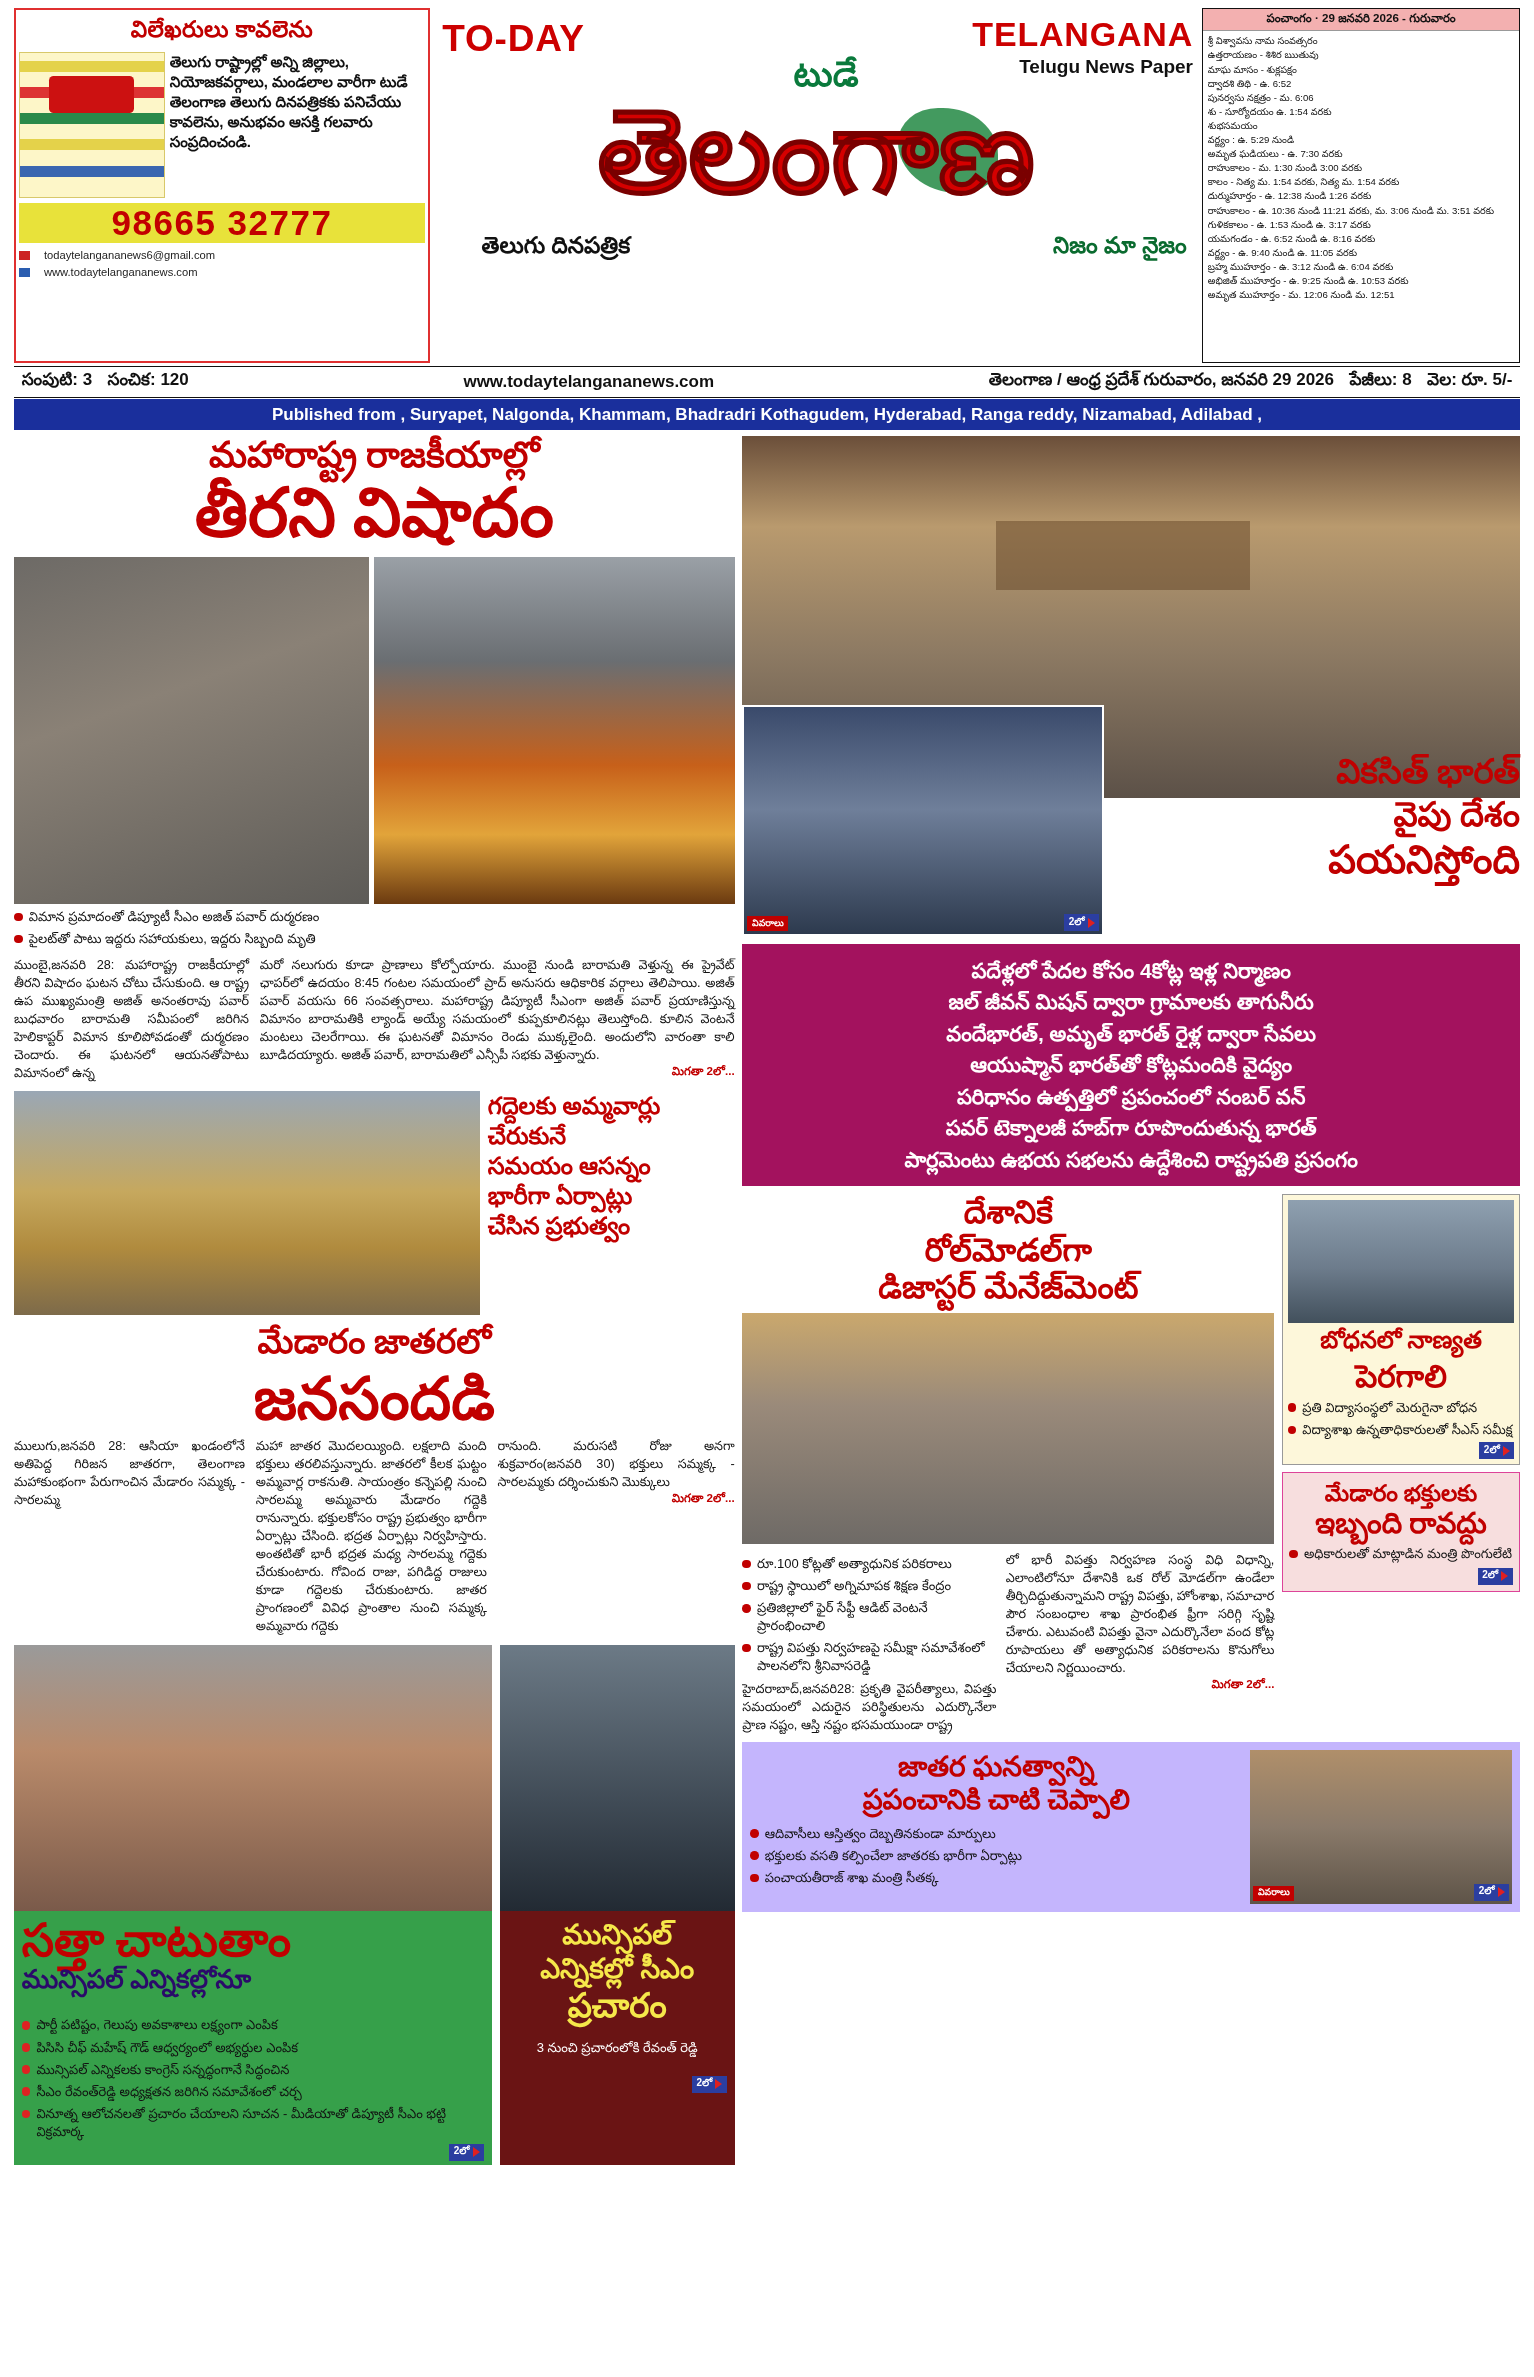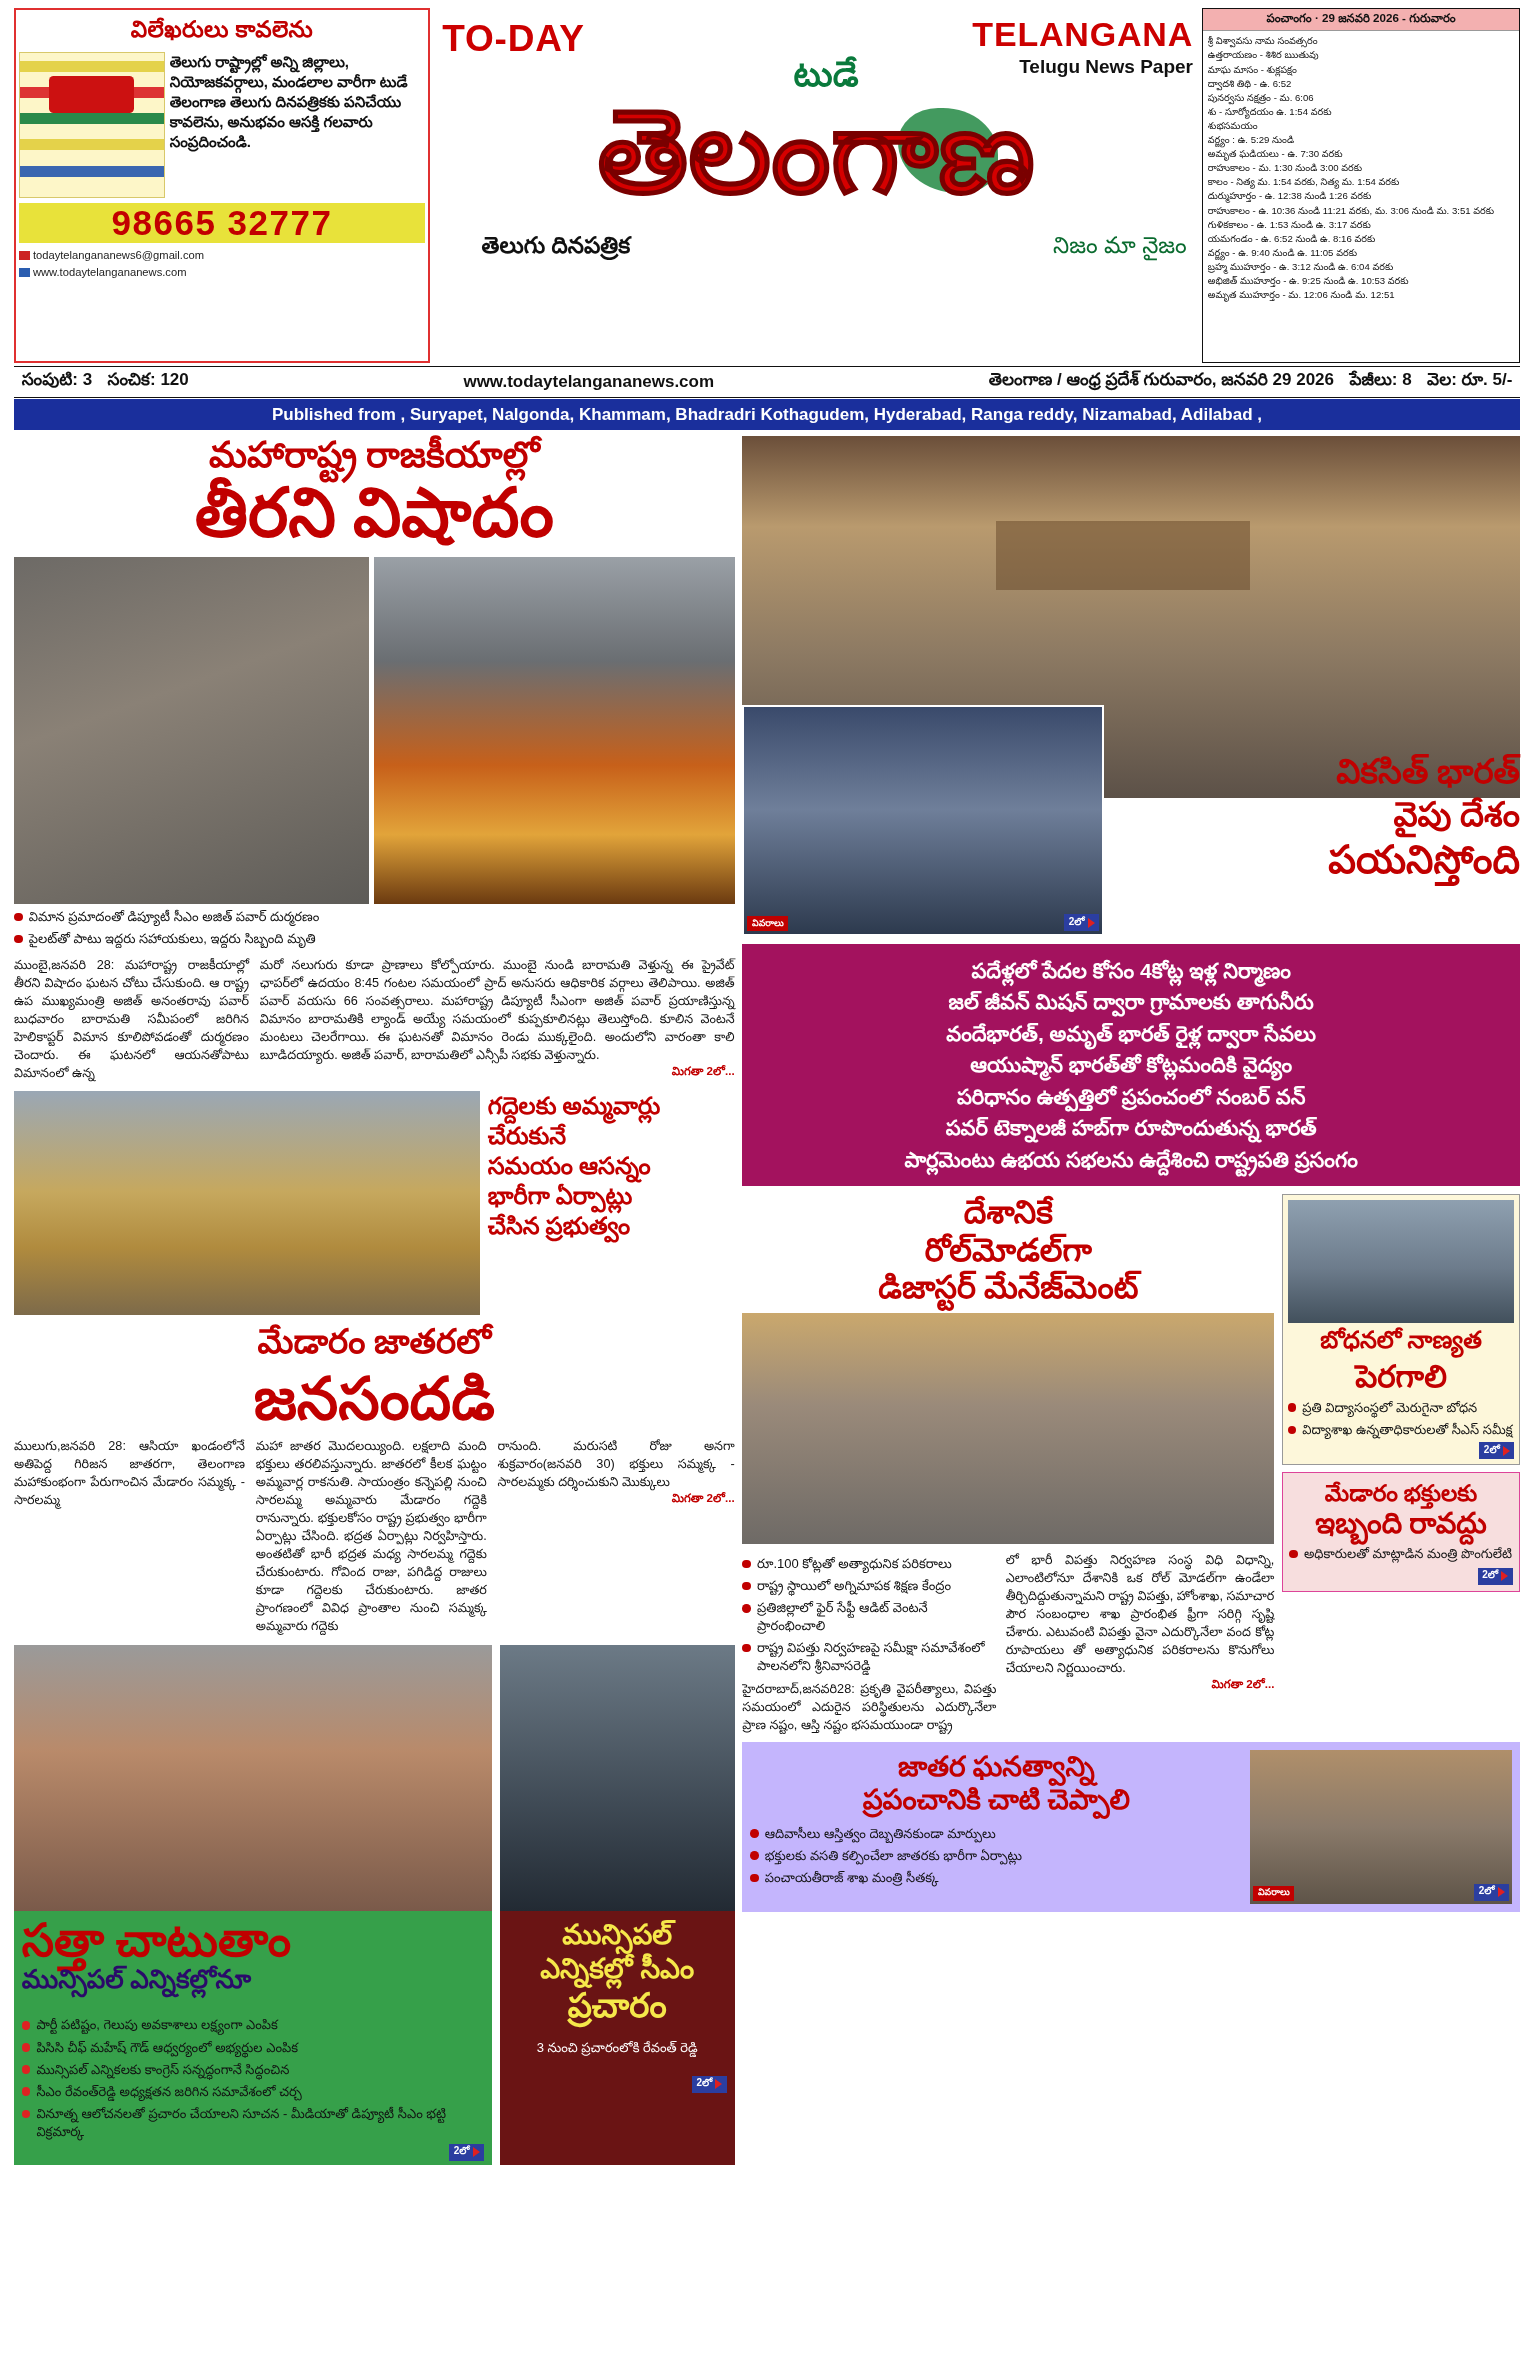--- a/index.html
+++ b/index.html
@@ -21,37 +21,37 @@
   .mh-left .ad-body { display:flex; gap:4.6px; margin-top:4.6px; }
   .ad-thumb { width:146px; height:146px; background:#fdf6c8; border:0.8px solid #d8c86a; position:relative; overflow:hidden; }
   .ad-thumb .strip { position:absolute; left:0; right:0; height:10.8px; background:#e4d24a; }
   .ad-thumb .strip.s1{top:7.7px;} .ad-thumb .strip.s2{top:34px;background:#d33;}
   .ad-thumb .strip.s3{top:60px;background:#2a8a4a;} .ad-thumb .strip.s4{top:86px;background:#e4d24a;}
   .ad-thumb .strip.s5{top:113px;background:#3a66b0;}
   .ad-thumb .miniLogo{position:absolute;top:23px;left:29px;width:85px;height:37px;background:#c11;border-radius:4.6px;}
   .ad-text { flex:1; font-size:15px; line-height:1.32; color:#111; font-weight:bold; }
   .phone { background:#e8e23a; color:#c20000; font-weight:bold; font-size:35px; text-align:center; margin-top:4.6px; letter-spacing:1.5px; }
   .mh-left .contact { font-size:11.2px; color:#222; margin-top:3.9px; line-height:1.5; }
-  .mh-left .contact .row { display:flex; align-items:center; gap:3px; }
+  .mh-left .contact .row { display:flex; align-items:center; gap:14px; }
   .sq { width:10.8px; height:9.3px; background:#c22; display:inline-block; }
   .sq.blue { background:#2a5db0; }
 
   .mh-center { width:763px; position:relative; text-align:center; }
   .mh-center .today { position:absolute; left:7.7px; top:10.8px; color:#c00; font-size:37px; font-weight:bold; letter-spacing:0.8px; }
   .mh-center .tg { position:absolute; right:4.6px; top:7.7px; color:#c00; font-size:34px; font-weight:bold; letter-spacing:0.8px; }
   .mh-center .tgsub { position:absolute; right:4.6px; top:48px; color:#111; font-size:19px; font-weight:bold; }
   .mh-center .tude { position:absolute; left:359px; top:46px; color:#0a7a3c; font-size:35px; font-weight:bold; }
   .mh-center .bigname {
       position:absolute; left:0; right:0; top:85px;
       font-size:117px; line-height:1.02; font-weight:bold;
       color:#d50000; -webkit-text-stroke:1.5px #7a0000;
       font-family:"Liberation Serif", serif;
   }
   .mh-center .dinapatrika { position:absolute; left:47px; top:224px; font-size:23px; font-weight:bold; color:#111; }
-  .mh-center .nijam { position:absolute; right:10.8px; top:224px; font-size:23px; font-weight:normal; color:#0a6b2f; }
+  .mh-center .nijam { position:absolute; right:10.8px; top:224px; font-size:23px; font-weight:bold; color:#0a6b2f; }
   .mapblob{ position:absolute; left:463px; top:100px; width:100px; height:85px; background:#2f8f4e; border-radius:40% 55% 35% 60%; opacity:.9;}
 
   .mh-right { flex:1; border:1.5px solid #111; background:#fff; }
   .mh-right .panchahead { background:#f3b0b0; text-align:center; font-size:11.6px; font-weight:bold; padding:2.3px 0; border-bottom:0.8px solid #999; }
   .mh-right .plines { font-size:9.6px; line-height:1.47; padding:3.1px 4.6px; color:#111; }
 
   
   .bar2 { display:flex; align-items:center; width:1506px; height:32px; border-top:1.5px solid #111; border-bottom:1.5px solid #111; margin-top:3.1px; font-size:17px; font-weight:bold; }
   .bar2 span { padding:0 7.7px; }
   .bar2 .grow { flex:1; text-align:center; }

